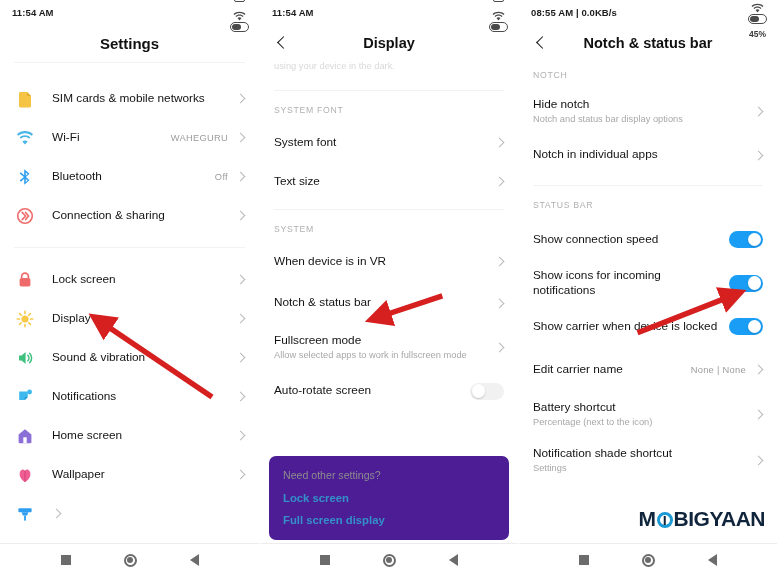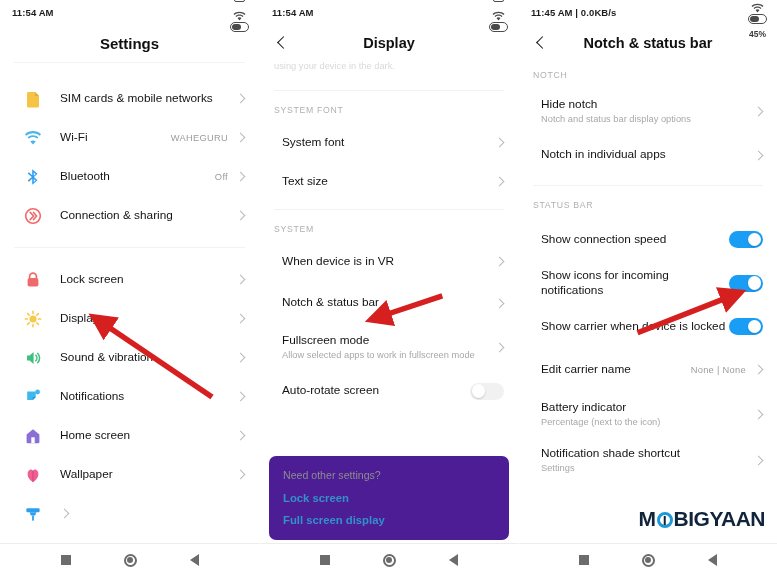--- a/index.html
+++ b/index.html
@@ -62,21 +62,21 @@
   }
   .title.p1 { font-size: 15px; }
 
   
   .divider { height: 1px; background: #eeeeee; margin: 0 14px; }
   .divider.soft { background: #f2f2f2; }
   .grp-gap { height: 12px; }
 
   .row {
     display: flex; align-items: center; min-height: 39px;
-    padding: 0 14px; position: relative; cursor: pointer; margin-left: 8px;
+    padding: 0 14px; position: relative; cursor: pointer;
   }
   .row .ic { flex: 0 0 22px; height: 22px; margin-right: 16px; position: relative; }
   .row .lbl { flex: 1 1 auto; font-size: 11.8px; color: #131313; line-height: 1.28; }
   .row .lbl .sub { display:block; font-size: 9.3px; color: #a8a8a8; margin-top: 2px; }
   .row .val { font-size: 9.3px; color: #9c9c9c; margin-right: 8px; white-space: nowrap; letter-spacing: .3px;}
   .chev {
     width: 9px; height: 9px; flex: 0 0 9px; position: relative;
   }
   .chev:before {
     content:""; position:absolute; left:1px; top:1px; width:6px; height:6px;
@@ -410,21 +410,21 @@
     <div class="navbar">
       <span class="nv sq"></span>
       <span class="nv ci"></span>
       <span class="nv tr"></span>
     </div>
   </div>
 
   <div class="panel p3">
 
     <div class="statusbar">
-      <div class="sb-left">11:45 AM | 0.0KB/s</div>
+      <div class="sb-left">08:55 AM | 0.0KB/s</div>
       <div class="sb-right">
         <span class="ico-x"></span>
         <span class="ico-wifi">
           <svg width="13" height="10" viewBox="0 0 13 10">
               <path d="M6.5 2.1c2 0 3.8.75 5.1 1.95l.9-1.05C11 1.5 8.9.7 6.5.7S2 1.5.5 3l.9 1.05C2.7 2.85 4.5 2.1 6.5 2.1z" fill="#4a4a4a"></path>
               <path d="M6.5 4.7c1.25 0 2.4.48 3.2 1.25l.85-1C9.6 4 8.1 3.4 6.5 3.4S3.4 4 2.45 4.95l.85 1C4.1 5.18 5.25 4.7 6.5 4.7z" fill="#4a4a4a"></path>
               <path d="M6.5 9.4l2-2.35c-.53-.45-1.23-.7-2-.7s-1.47.25-2 .7z" fill="#4a4a4a"></path>
             </svg>
         </span>
         <span class="ico-batt">
@@ -481,21 +481,21 @@
     </div>
 
     <div class="row" style="min-height:43px">
       <span class="lbl">Edit carrier name</span>
       <span class="val">None | None</span>
       <span class="chev"></span>
     </div>
 
     <div class="row" style="min-height:46px">
       <span class="lbl">
-        <span>Battery indicator</span>
+        <span>Battery shortcut</span>
         <span class="sub">Percentage (next to the icon)</span>
       </span>
       <span class="chev"></span>
     </div>
 
     <div class="row" style="min-height:46px">
       <span class="lbl">
         <span>Notification shade shortcut</span>
         <span class="sub">Settings</span>
       </span>

